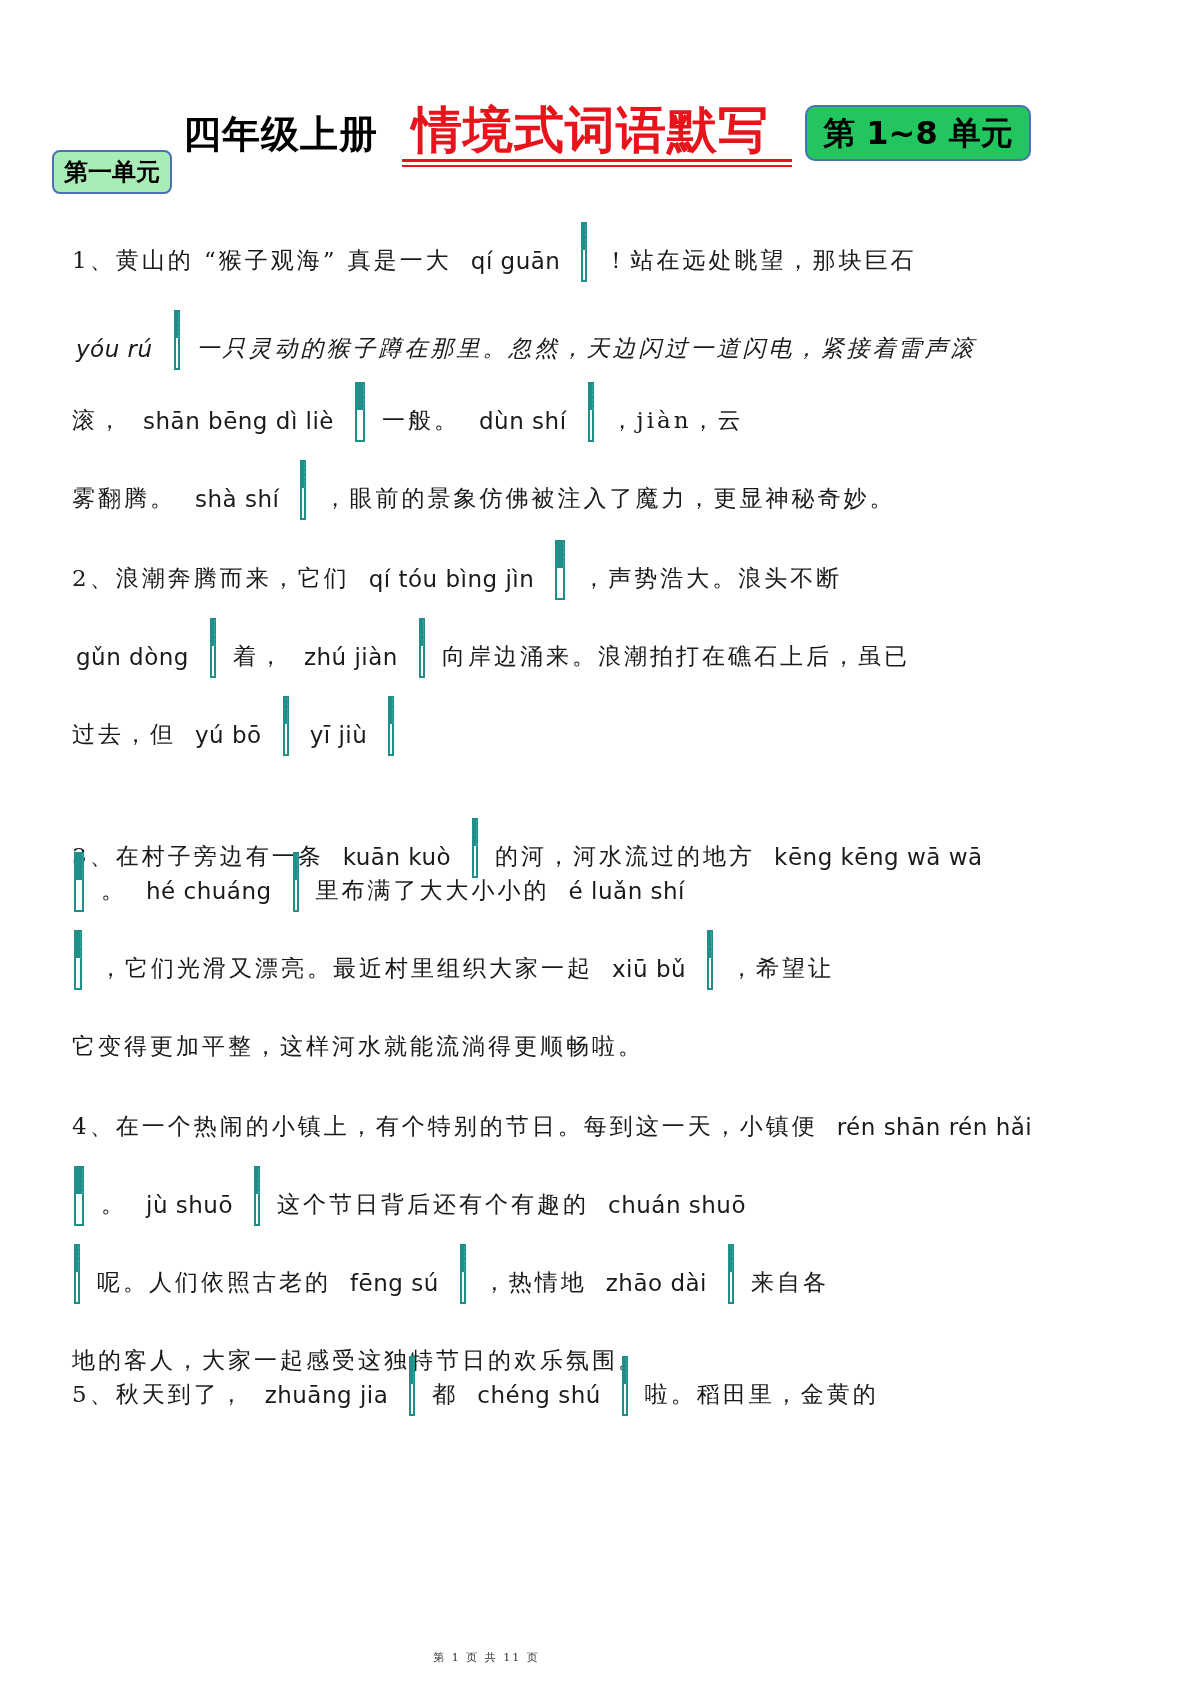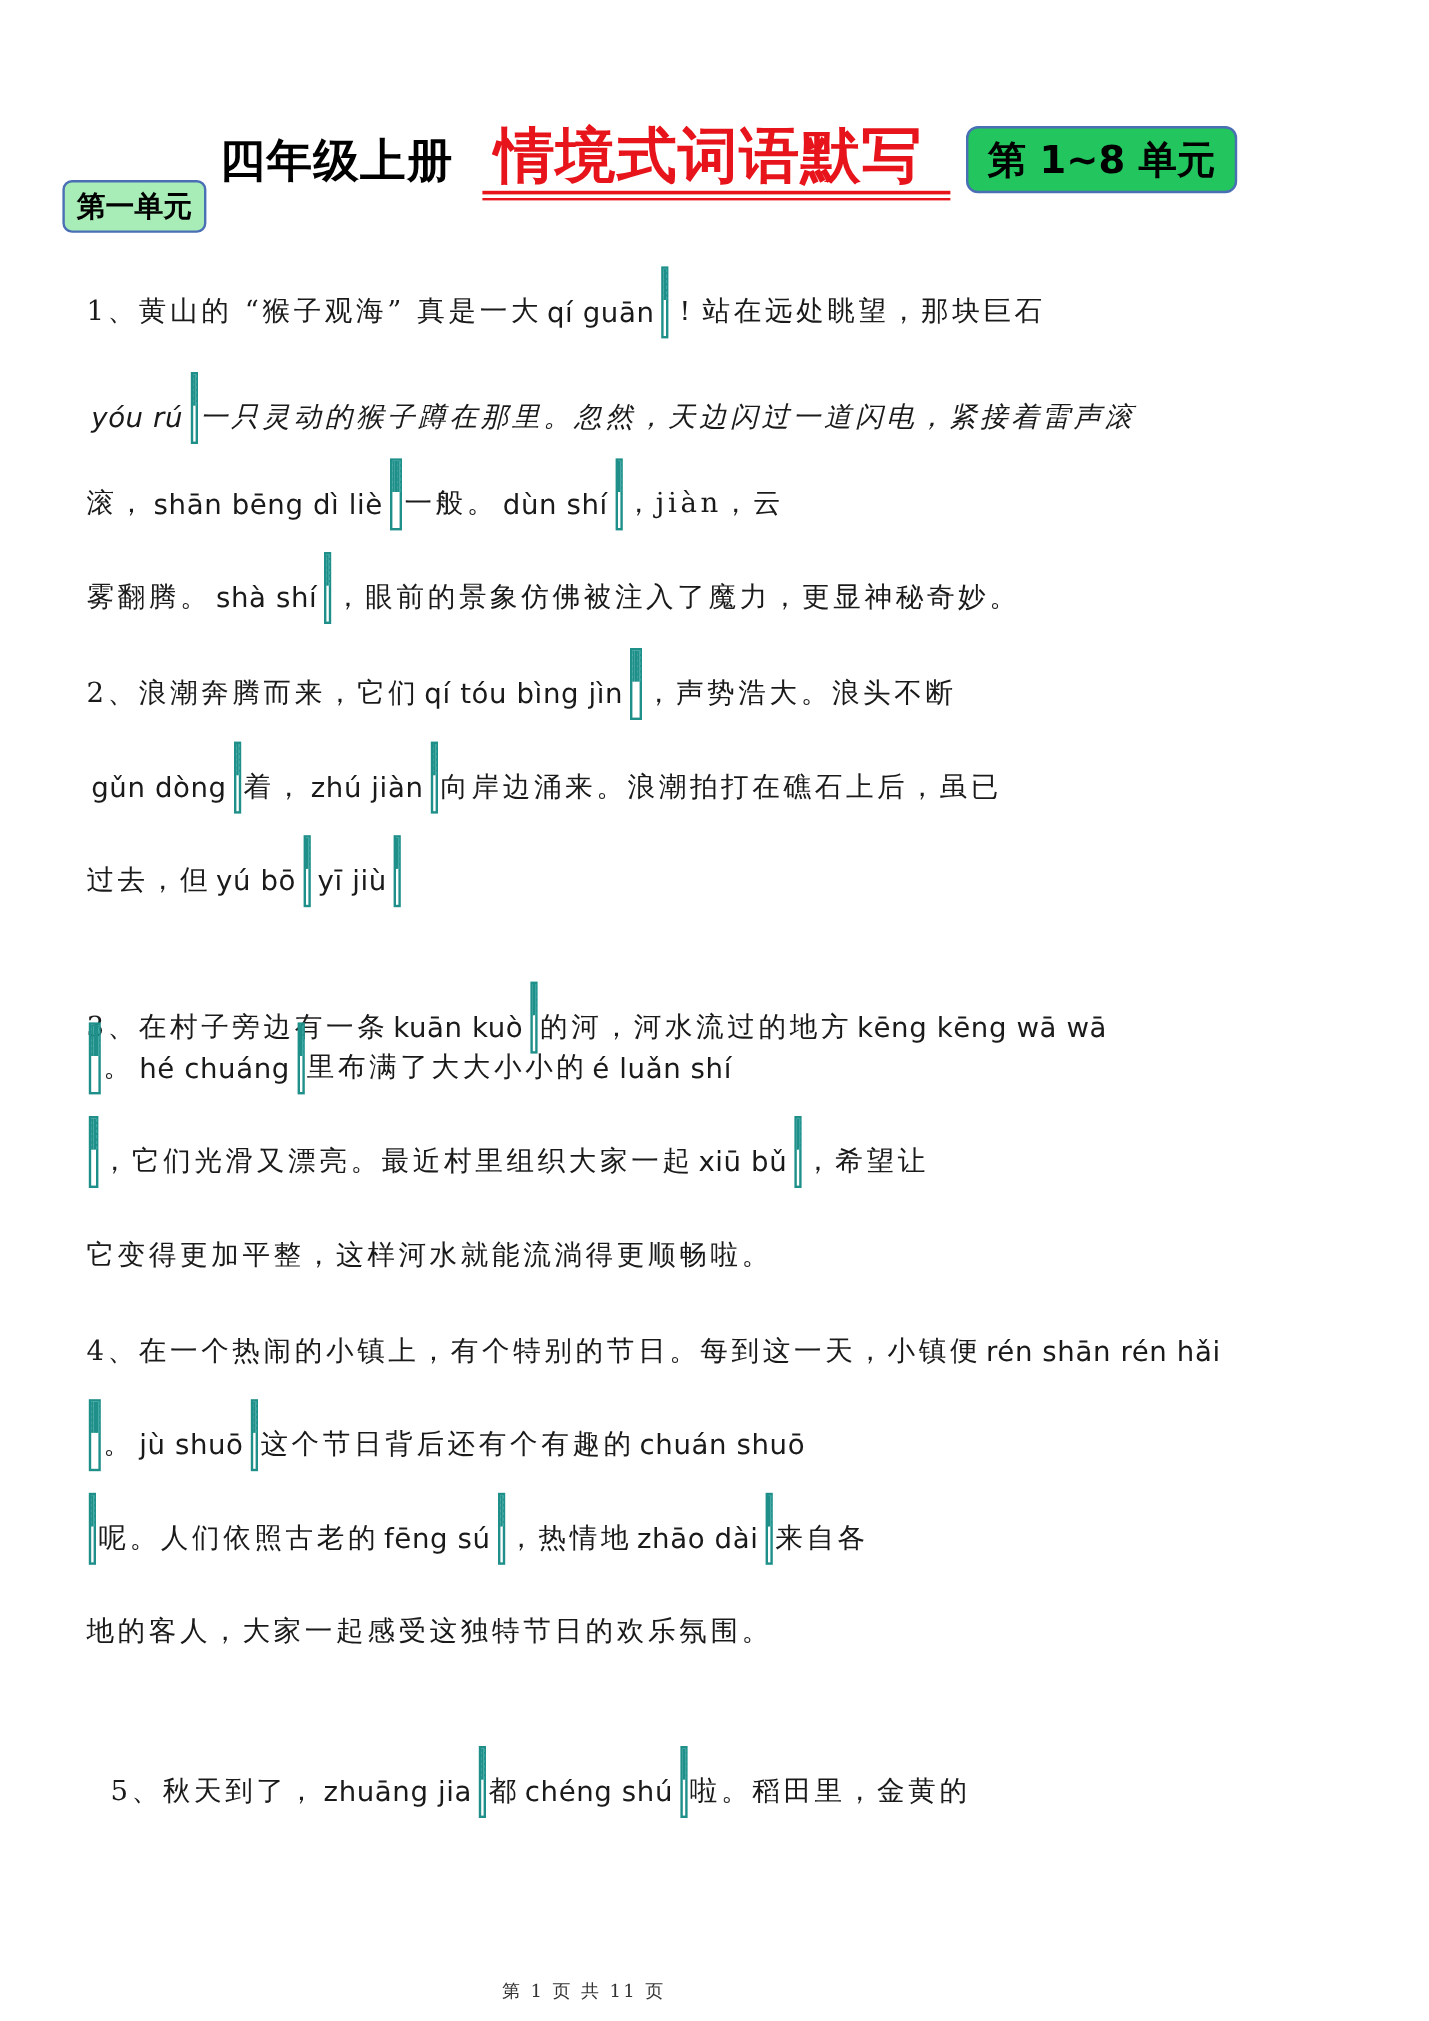--- a/index.html
+++ b/index.html
@@ -20,37 +20,37 @@
                 box-sizing: border-box; border: 2px solid #4a6fb5; border-radius: 10px;
                 background: #22c55e; font-family: "DejaVu Sans", sans-serif; font-weight: bold;
                 font-size: 32px; color: #000; text-align: center; line-height: 52px; }
 
   .section-badge { position: absolute; left: 52px; top: 150px; width: 120px; height: 44px;
                    box-sizing: border-box; border: 2px solid #4a6fb5; border-radius: 8px;
                    background: #a8ecb8; font-family: "DejaVu Sans", sans-serif; font-weight: bold;
                    font-size: 24px; text-align: center; line-height: 40px; color: #000; }
 
   .line { position: absolute; left: 72px; height: 64px; display: flex; align-items: flex-end;
-          white-space: nowrap; font-size: 23px; letter-spacing: 3px; }
+          white-space: nowrap; font-size: 23px; letter-spacing: 3px; gap: 15px; }
   .line > span { display: inline-block; }
   .py { font-family: "DejaVu Sans", "Liberation Sans", sans-serif; letter-spacing: 0.5px;
         font-size: 23px; margin: 0 4px; }
   .cn { line-height: 28px; }
 
   .grid { display: inline-flex; height: 60px; border: 2px solid #1f8f8a; box-sizing: border-box;
           margin: 0 2px; position: relative; top: 8px; }
   .cell { width: 60px; height: 56px; position: relative; box-sizing: border-box; }
   .cell + .cell { border-left: 2px solid #1f8f8a; }
   .cell::before { content: ""; position: absolute; left: 50%; top: 0; bottom: 0;
                   border-left: 1px dashed #3aa9a3; }
   .cell::after { content: ""; position: absolute; top: 50%; left: 0; right: 0;
                  border-top: 1px dashed #3aa9a3; }
 
   .footer { position: absolute; left: 0; top: 1650px; width: 973px; text-align: center;
-            font-size: 15px; color: #333; font-family: "DejaVu Serif", serif; letter-spacing: 2px; }
+            font-size: 11px; color: #333; font-family: "DejaVu Serif", serif; letter-spacing: 2px; }
 </style>
 </head>
 <body>
 
 <div class="title-row">
   <div class="title-left">四年级上册</div>
   <div class="title-main">情境式词语默写</div>
   <div class="title-underline"></div>
   <div class="title-underline2"></div>
   <div class="unit-badge">第 1~8 单元</div>
@@ -149,21 +149,21 @@
       <span class="py">fēng sú</span>
       <span class="grid"><span class="cell"></span><span class="cell"></span></span>
       <span class="cn">，热情地</span>
       <span class="py">zhāo dài</span>
       <span class="grid"><span class="cell"></span><span class="cell"></span></span>
       <span class="cn">来自各</span>
     </div>
     <div class="line" style="top: 1310px;">
       <span class="cn">地的客人，大家一起感受这独特节日的欢乐氛围。</span>
     </div>
-    <div class="line" style="top: 1443px; margin-left: 20px;">
+    <div class="line" style="top: 1344px;">
       <span class="cn">5、秋天到了，</span>
       <span class="py">zhuāng jia</span>
       <span class="grid"><span class="cell"></span><span class="cell"></span></span>
       <span class="cn">都</span>
       <span class="py">chéng shú</span>
       <span class="grid"><span class="cell"></span><span class="cell"></span></span>
       <span class="cn">啦。稻田里，金黄的</span>
     </div>
   </div>
 

